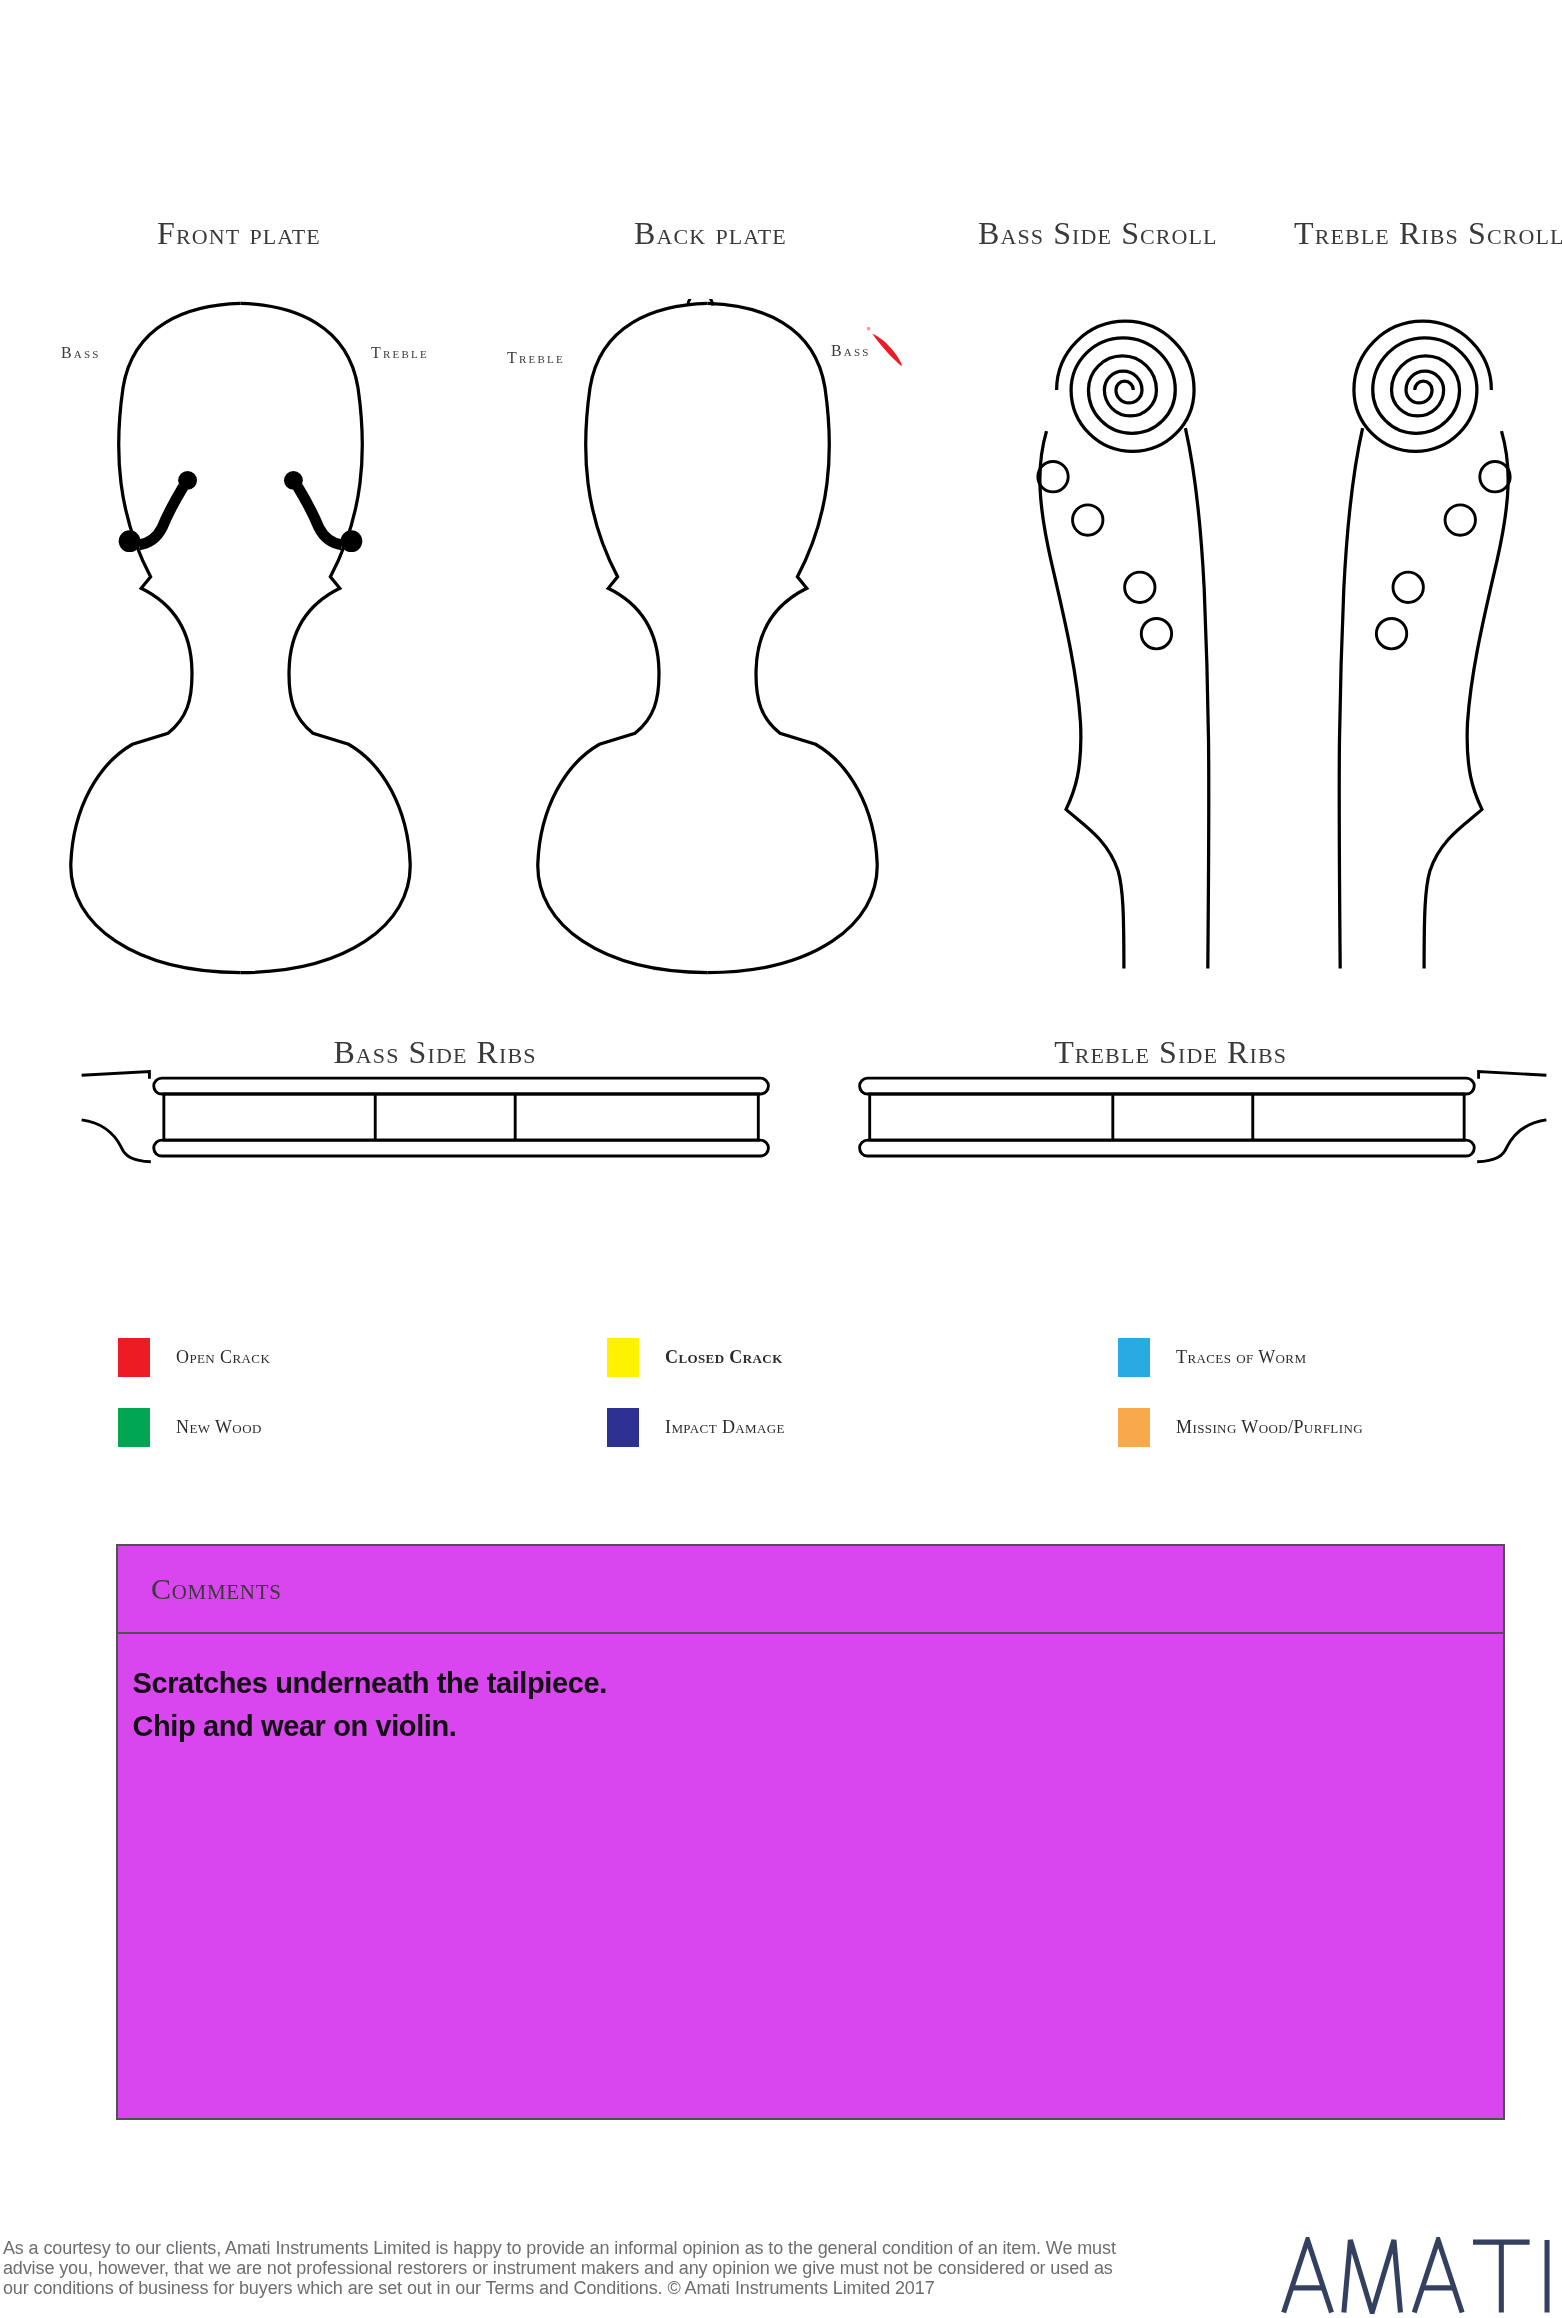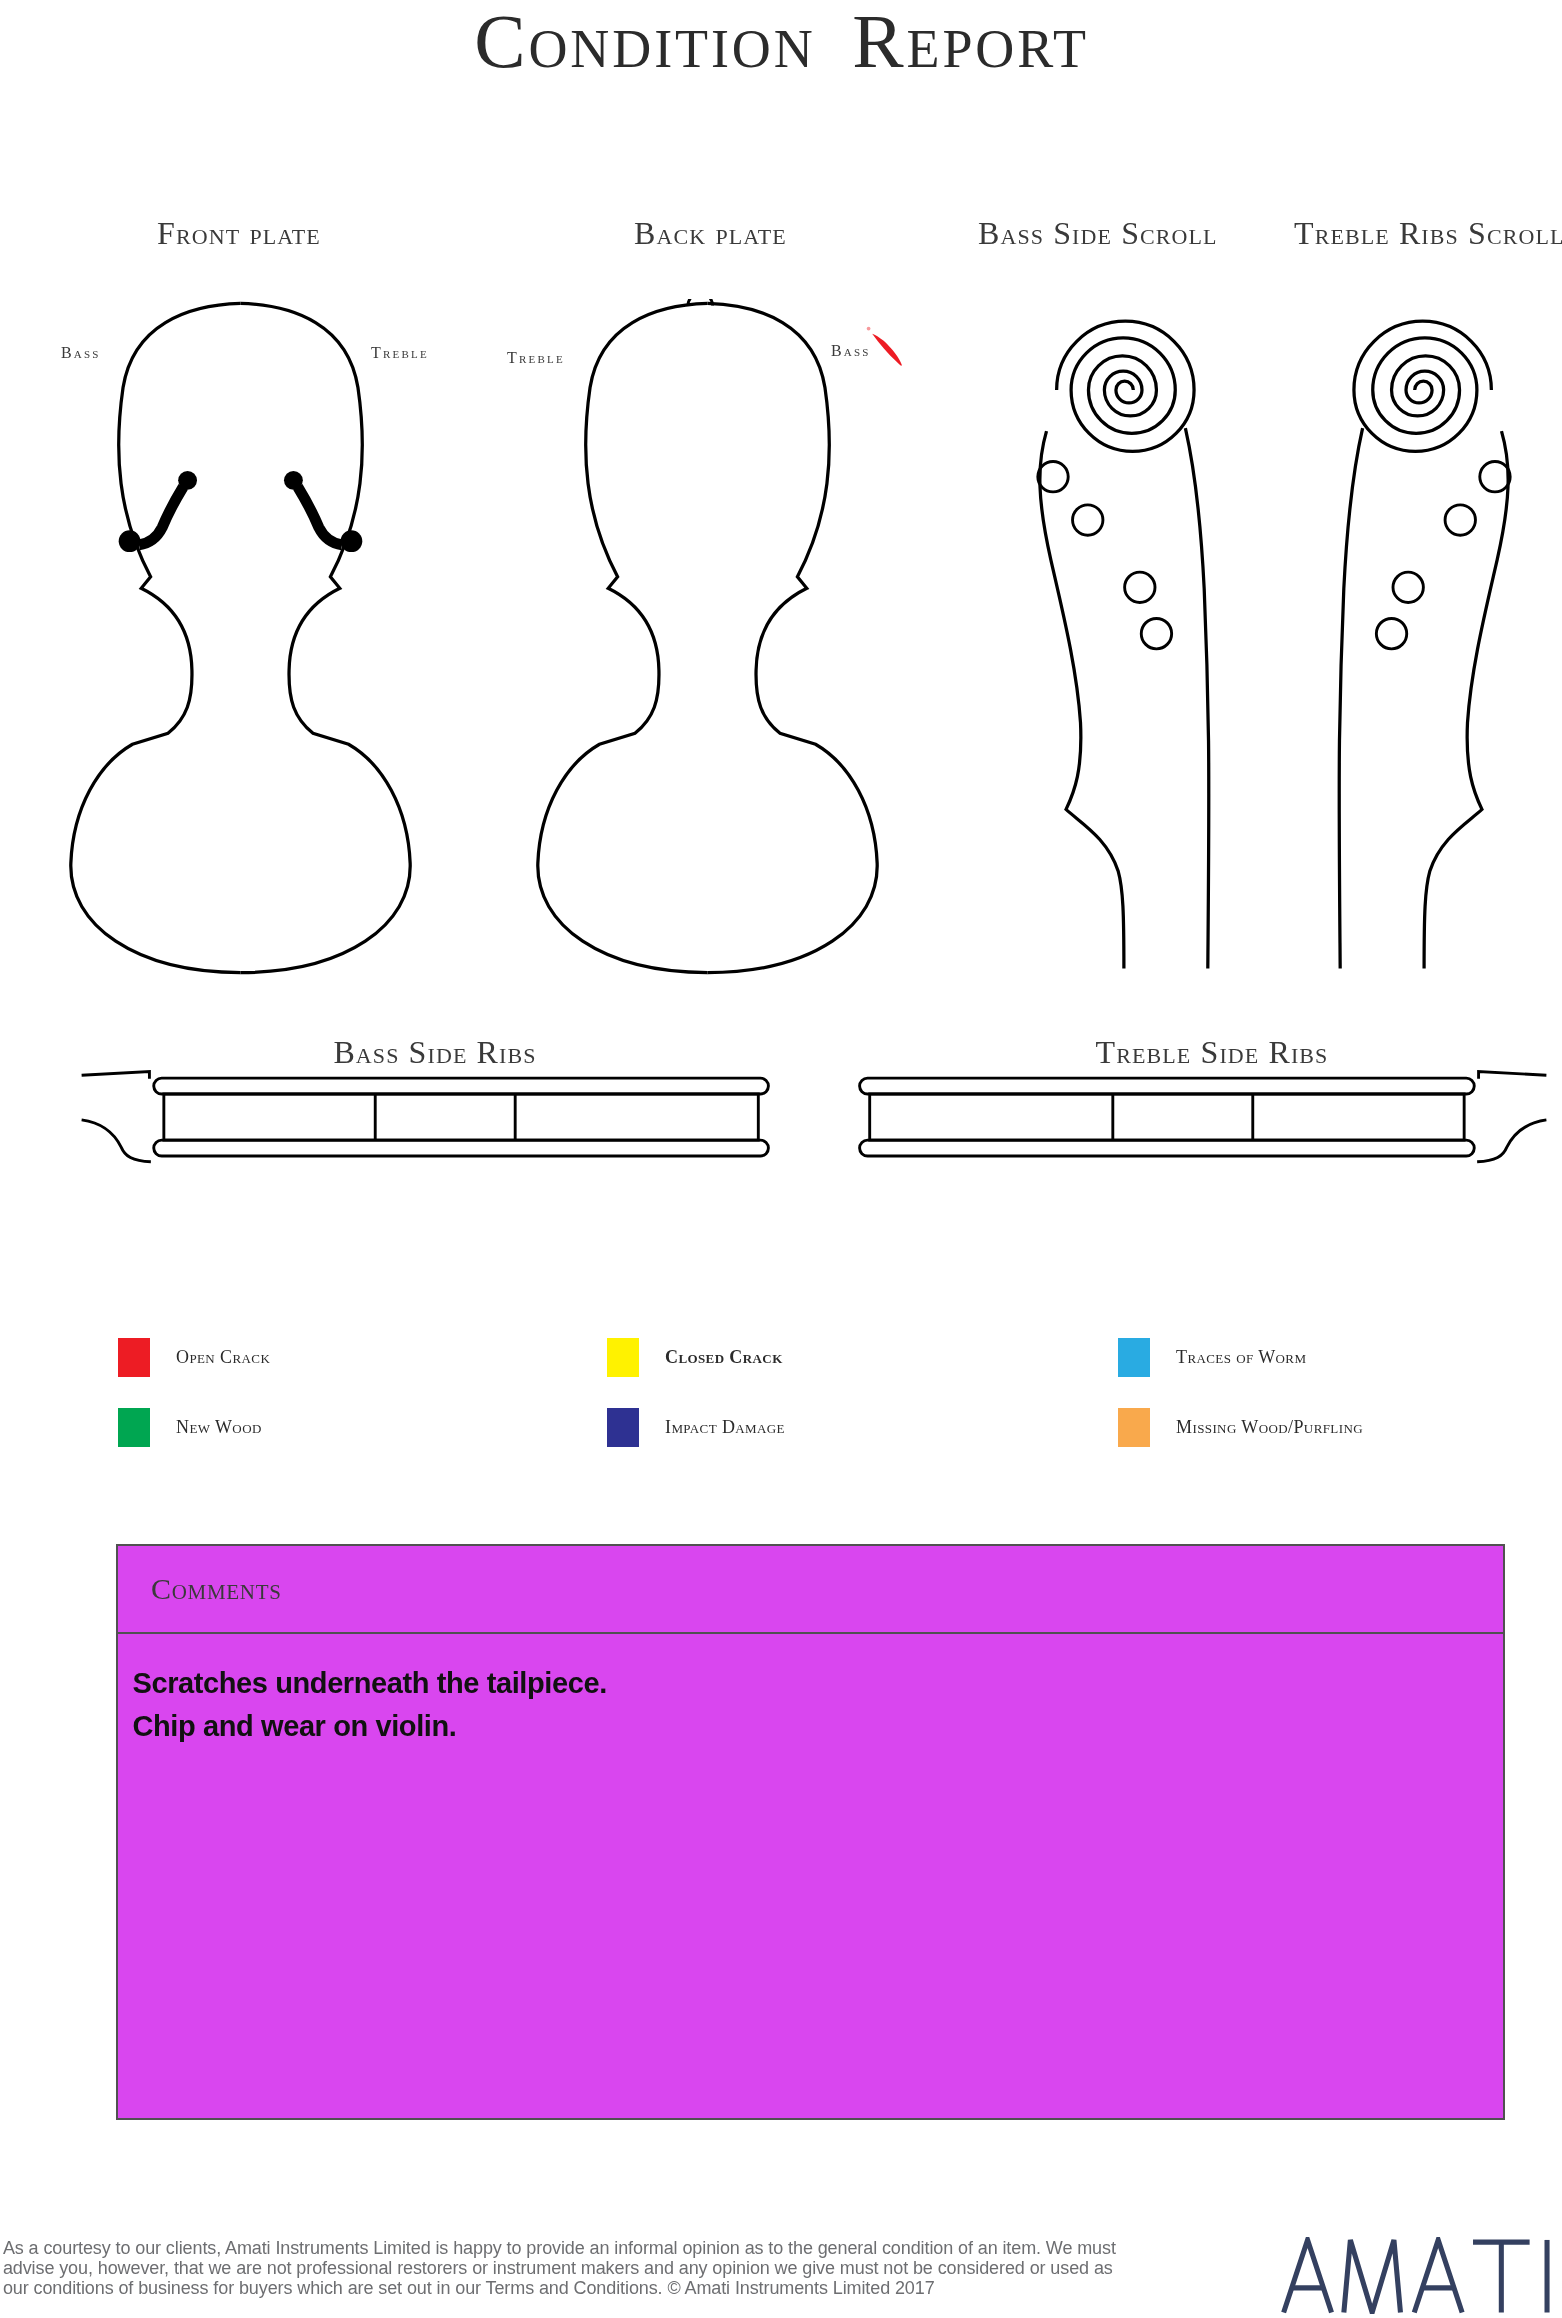--- a/index.html
+++ b/index.html
@@ -58,21 +58,20 @@
     letter-spacing:-0.1px; color:#6d6e71;
   }
   .footer-text div { white-space:nowrap; }
   .logo { left:1280px; top:2237px; }
 </style>
 </head>
 <body>
 
 <div class="page">
 
-  <div class="abs page-title sc">Condition Report</div>
 
   <div class="abs diagram-heading sc" style="left:87px; width:304px;">Front plate</div>
   <div class="abs diagram-heading sc" style="left:573px; width:275px;">Back plate</div>
   <div class="abs diagram-heading sc" style="left:978px; width:225px;">Bass Side Scroll</div>
   <div class="abs diagram-heading sc" style="left:1294px; width:254px;">Treble Ribs Scroll</div>
 
   <div class="abs side-label sc" style="left:61px; top:344px;">Bass</div>
   <div class="abs side-label sc" style="left:371px; top:344px;">Treble</div>
   <div class="abs side-label sc" style="left:507px; top:349px;">Treble</div>
   <div class="abs side-label sc" style="left:831px; top:342px;">Bass</div>
@@ -127,21 +126,21 @@
       <g>
         <circle class="outline-thin" cx="65" cy="245" r="21"></circle>
         <circle class="outline-thin" cx="113" cy="305" r="21"></circle>
         <circle class="outline-thin" cx="185" cy="398" r="21"></circle>
         <circle class="outline-thin" cx="208" cy="462" r="21"></circle>
       </g>
     </g>
   </svg>
 
   <div class="abs ribs-heading sc" style="left:290px; width:290px;">Bass Side Ribs</div>
-  <div class="abs ribs-heading sc" style="left:1060px; width:304px;">Treble Side Ribs</div>
+  <div class="abs ribs-heading sc" style="left:983px; width:304px;text-align:right;">Treble Side Ribs</div>
 
   <svg class="abs" style="left:80px; top:1068px;" width="703" height="101" viewBox="0 0 970 140">
     <path class="outline-thin" d="M 0 10 L 94 5 L 94 15"></path>
     <path class="outline-thin" d="M 0 72 C 30 76 46 92 55 110 C 60 122 70 129 96 130"></path>
     <rect class="outline-thin" x="100" y="14" width="852" height="22" rx="11"></rect>
     <rect class="outline-thin" x="114" y="36" width="824" height="64"></rect>
     <rect class="outline-thin" x="100" y="100" width="852" height="22" rx="11"></rect>
     <line class="outline-thin" x1="407" y1="36" x2="407" y2="100"></line>
     <line class="outline-thin" x1="601" y1="36" x2="601" y2="100"></line>
   </svg>

